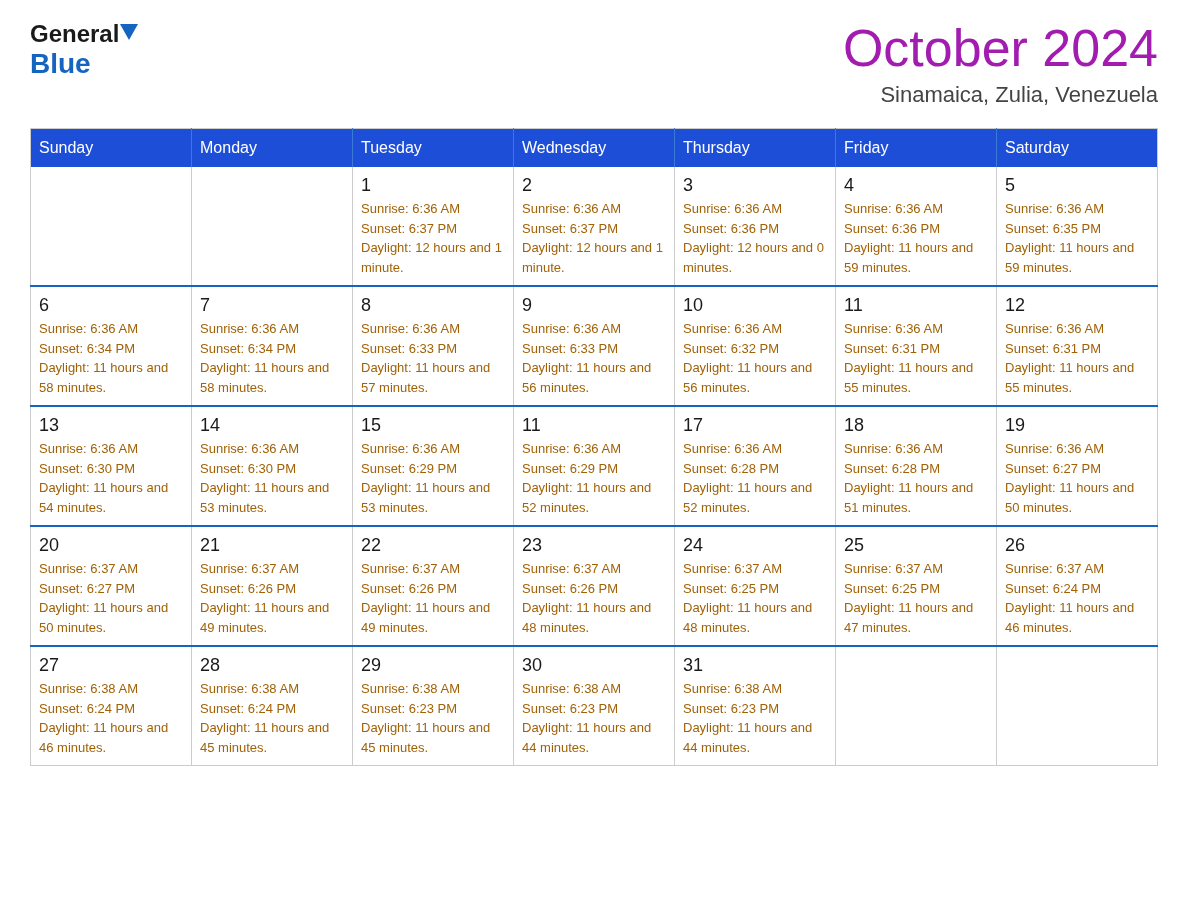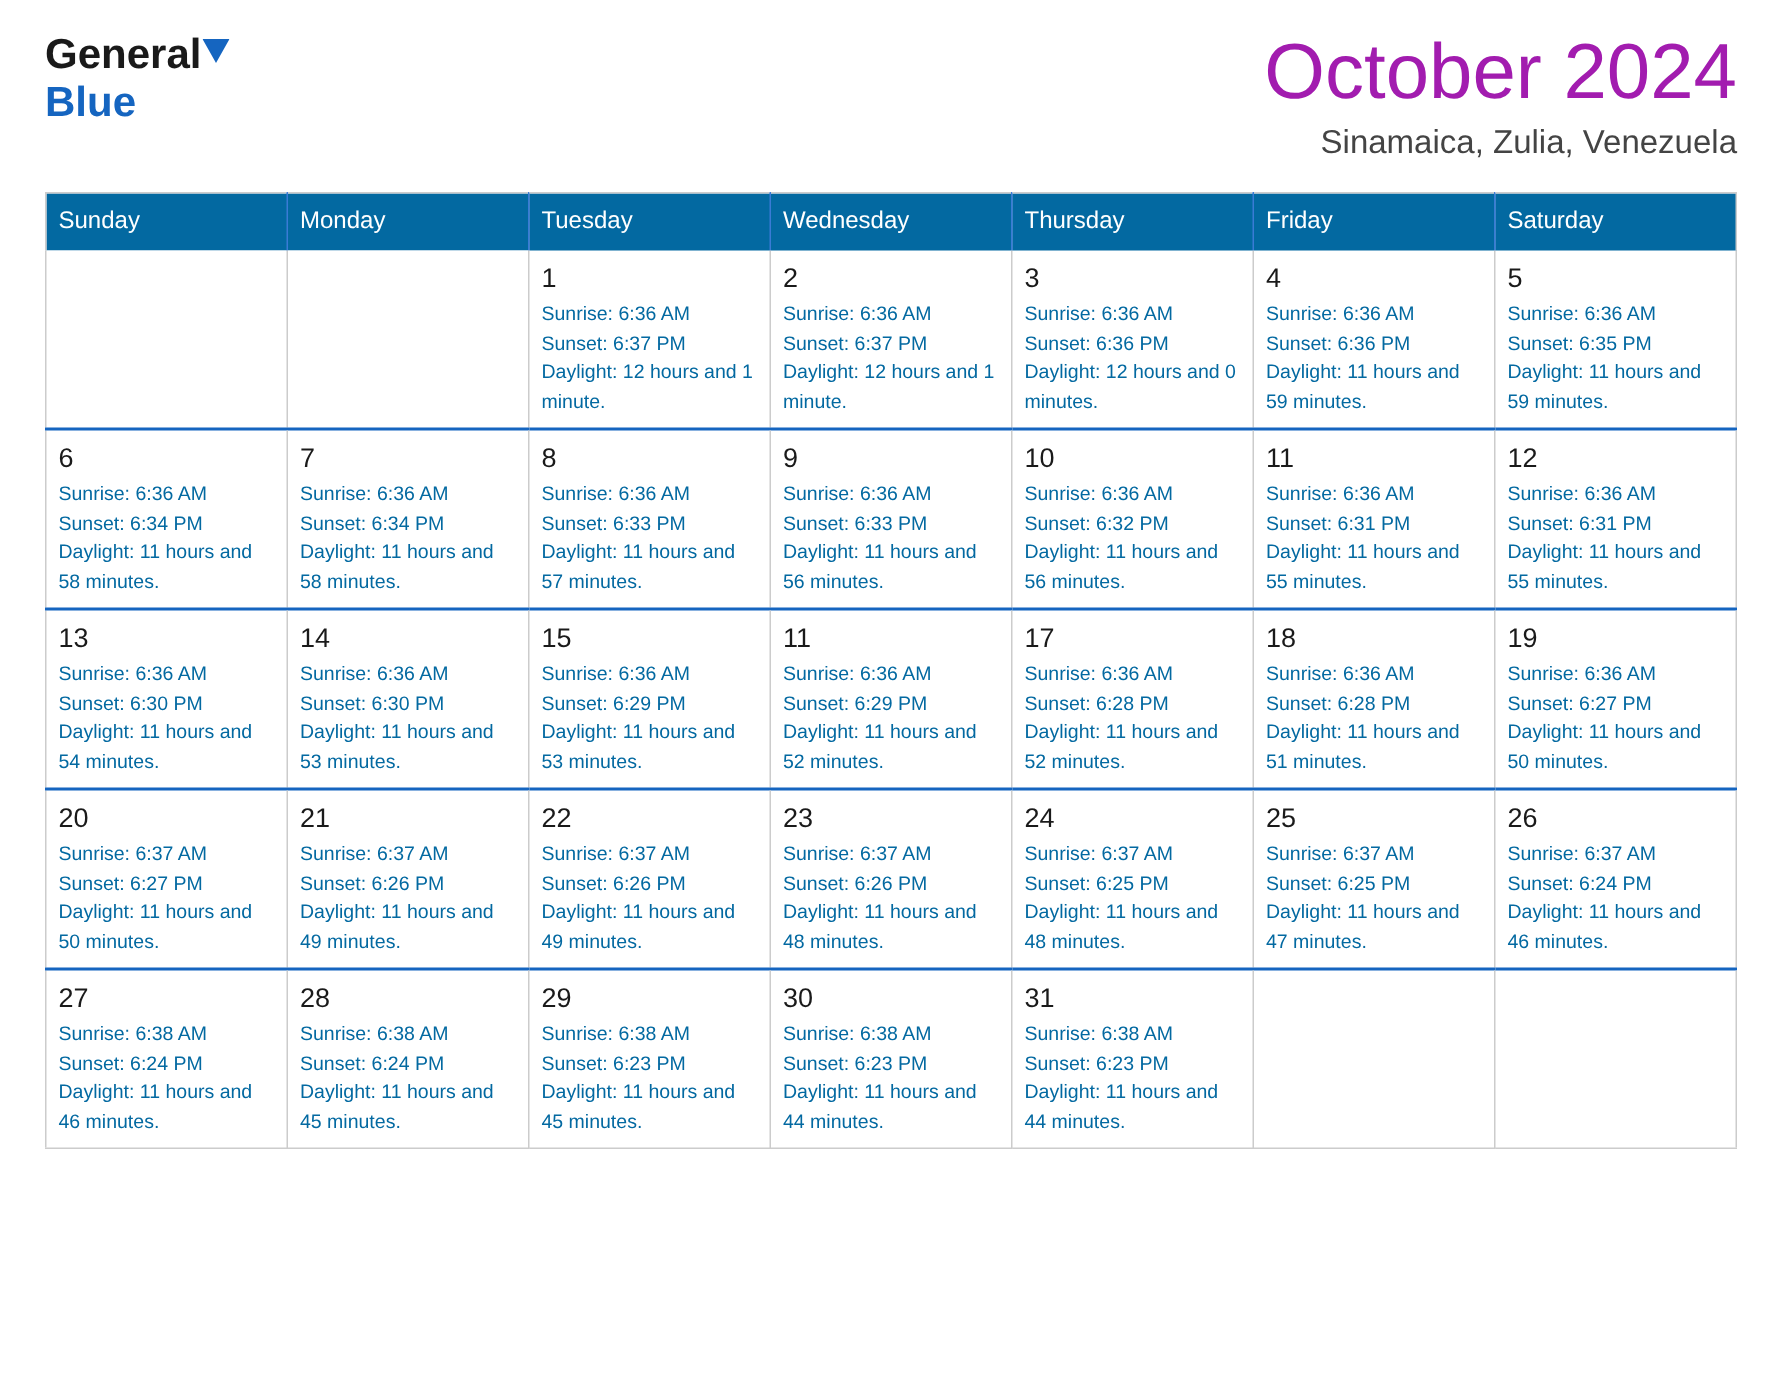--- a/index.html
+++ b/index.html
@@ -40,21 +40,21 @@
       font-weight: normal;
       margin-top: 5px;
       text-align: right;
     }
     .calendar {
       width: 100%;
       border-collapse: collapse;
       border: 1px solid #ccc;
     }
     .calendar th {
-      background-color: #0369a1;
+      background-color: #1d4ed8;
       color: white;
       padding: 10px 8px;
       text-align: left;
       font-size: 16px;
       font-weight: normal;
       border-right: 1px solid #3a7bd5;
     }
     .calendar th:last-child {
       border-right: none;
     }
@@ -76,34 +76,34 @@
     }
     .day-number {
       font-size: 18px;
       font-weight: normal;
       color: #1a1a1a;
       display: block;
       margin-bottom: 3px;
     }
     .day-info {
       font-size: 13px;
-      color: #0369a1;
+      color: #a16207;
       line-height: 1.5;
     }
     .empty-cell {
       background: #fff;
     }
   </style>
 </head>
 <body>
 
 <div class="header">
   <div class="logo">
     <div class="logo-line1">
-      <span style="font-size:28px;font-weight:bold;color:#1a1a1a;">General</span>
+      <span style="font-size:24px;font-weight:bold;color:#1a1a1a;">General</span>
       <span style="display:inline-block;margin-left:1px;">
         <svg width="18" height="16" viewBox="0 0 18 16">
           <polygon points="0,0 18,0 9,16" fill="#1565c0"></polygon>
         </svg>
       </span>
     </div>
     <div>
       <span style="font-size:28px;font-weight:bold;color:#1565c0;text-align:right;">Blue</span>
     </div>
   </div>

